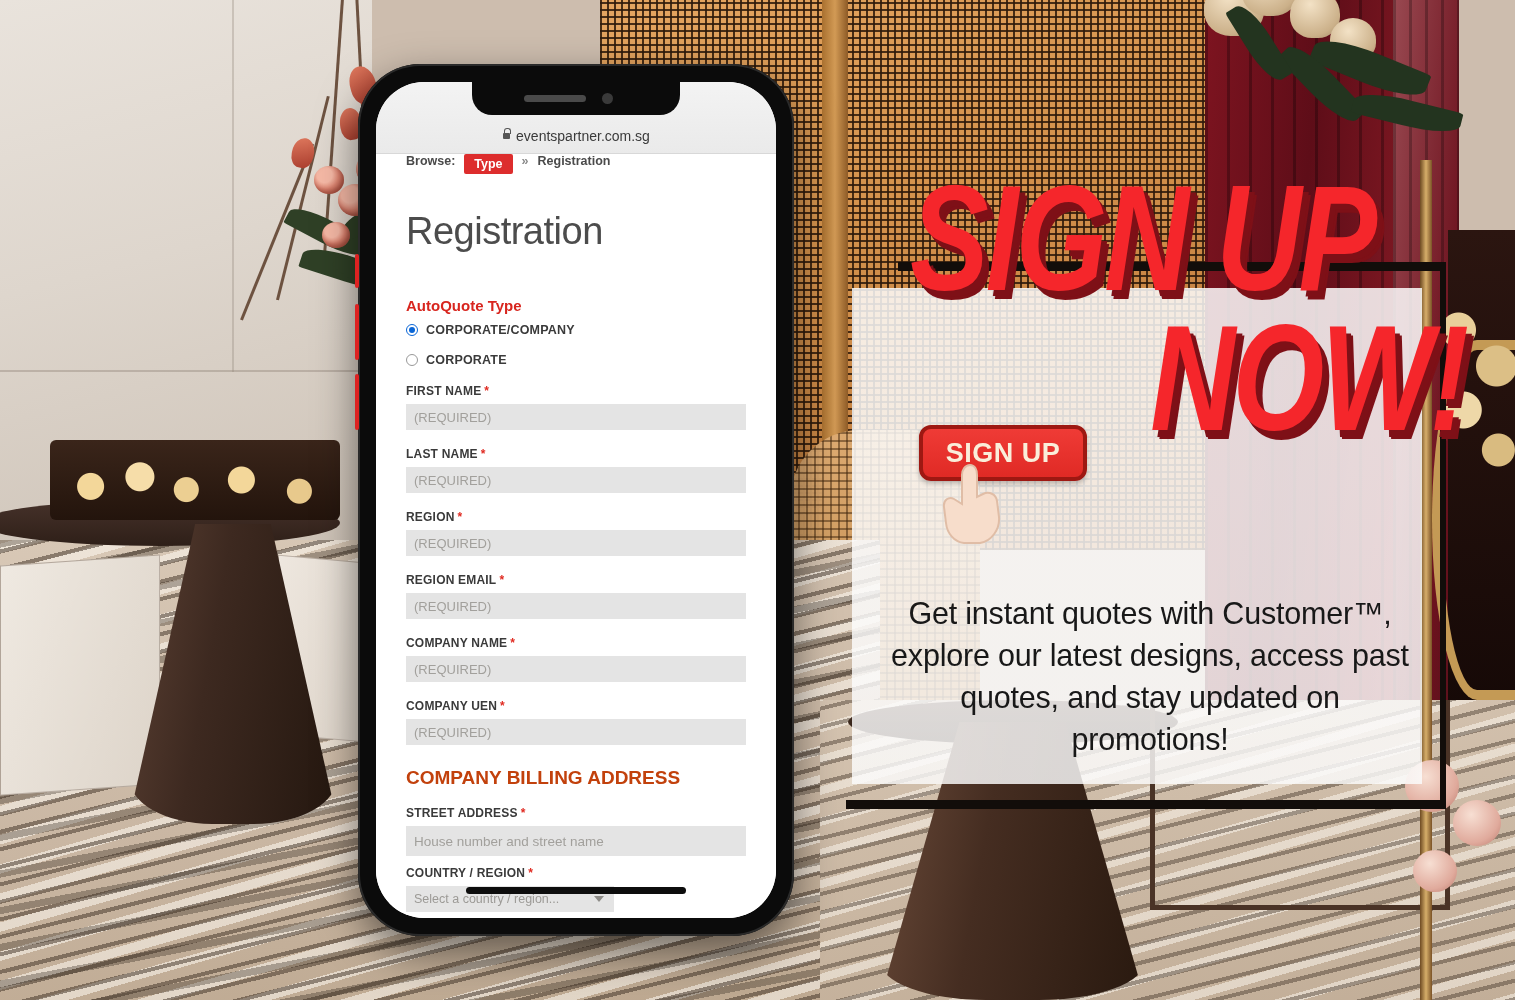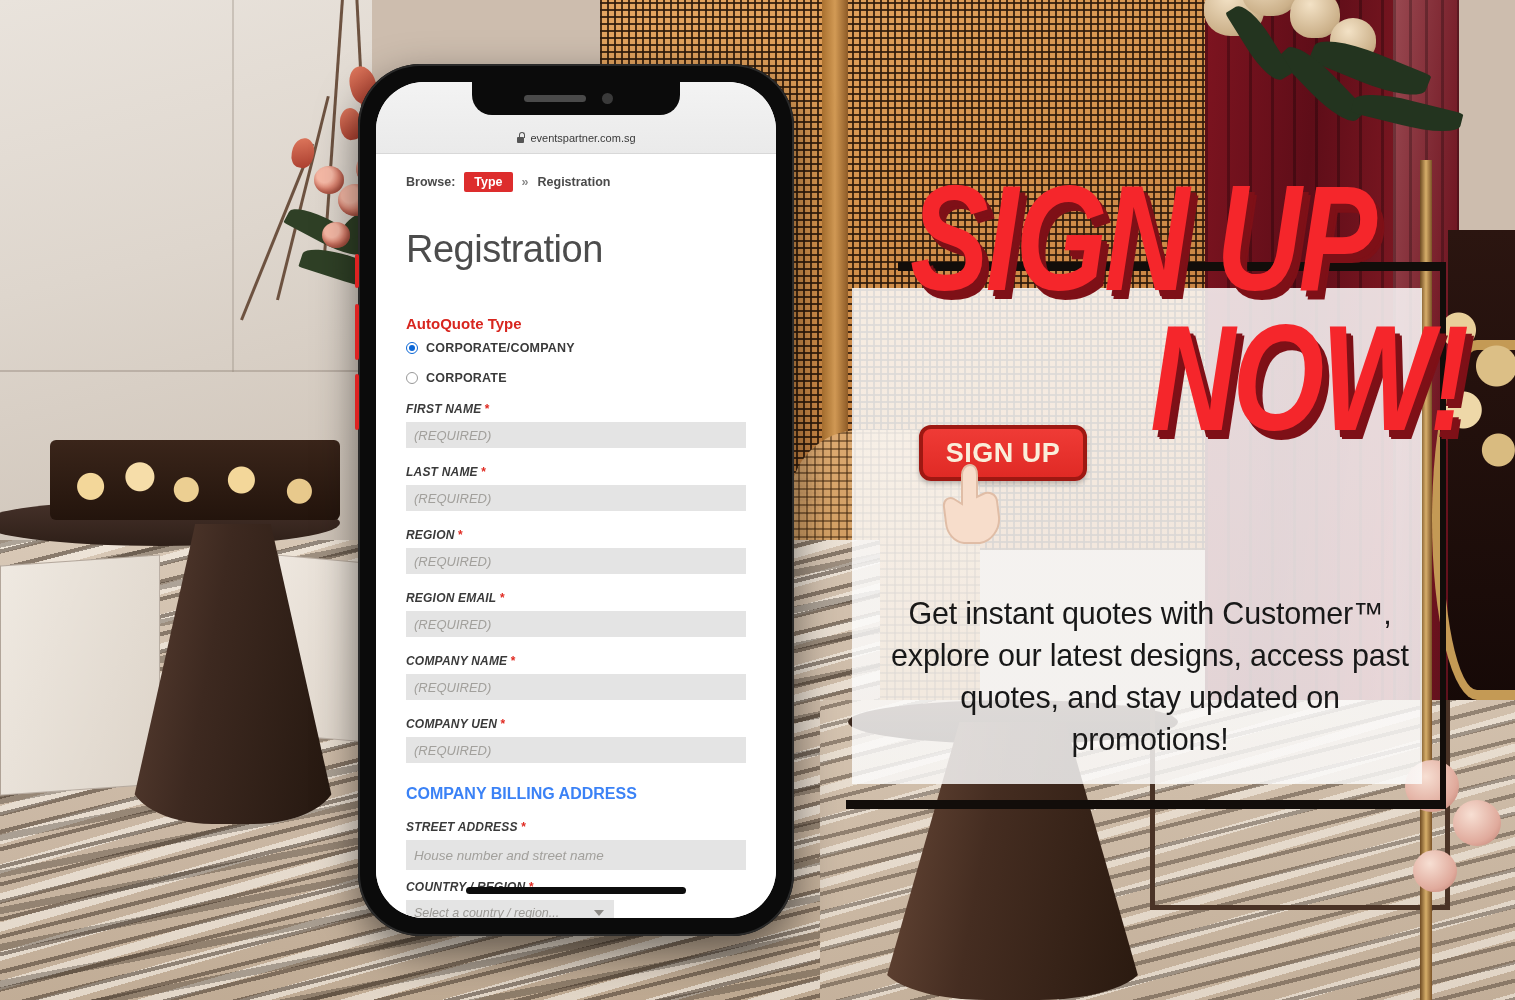--- a/index.html
+++ b/index.html
@@ -257,38 +257,38 @@
     position:absolute; left:-3px; width:4px; border-radius:3px; background:#d22;
   }
   .urlbar {
     position:absolute; left:0; top:0; width:100%; height:72px;
     background: linear-gradient(180deg,#f3f3f3,#eaeaea);
     border-bottom:1px solid #d8d8d8;
     display:flex; align-items:flex-end; justify-content:center;
     padding-bottom:9px; z-index:20;
   }
   .urlbar-text {
-    font-size:11px; color:#3a3a3a; display:flex; align-items:flex-start; gap:5px;margin-top:24px;
+    font-size:14px; color:#3a3a3a; display:flex; align-items:flex-start; gap:5px;margin-top:24px;
   }
   .lock-icon { width:9px; height:11px; position:relative; display:inline-block; }
   .lock-icon::before {
     content:""; position:absolute; left:1px; bottom:0; width:7px; height:6px;
     background:#555; border-radius:1px;
   }
   .lock-icon::after {
     content:""; position:absolute; left:2.2px; top:0; width:4.6px; height:5px;
     border:1.4px solid #555; border-bottom:none; border-radius:3px 3px 0 0;
   }
   .page {
     position:absolute; left:0; top:72px; right:0; bottom:0;
     background:#fff; padding:0 30px; overflow:hidden;
   }
   .breadcrumb {
-    display:flex; align-items:center; gap:9px; font-size:12.5px;
-    color:#4a4a4a; padding-top:18px; font-weight:600;
+    display:flex; gap:9px; font-size:12.5px;
+    color:#4a4a4a; font-weight:600;
   }
   .bc-home {
     background:#dd2d2d; color:#fff; padding:3px 10px; border-radius:2px;
     font-weight:600; font-size:12.5px;
   }
   .bc-sep { color:#8a8a8a; font-weight:700; }
   .page-title {
     font-size:38px; font-weight:300; color:#4c4c4c; margin-top:36px; letter-spacing:-.5px;
   }
   .section-head-1 {
@@ -301,42 +301,42 @@
   .rb {
     width:12px; height:12px; border-radius:50%; border:1.5px solid #999;
     background:#fff; flex:none; position:relative;
   }
   .rb.on { border-color:#0a66d6; }
   .rb.on::after {
     content:""; position:absolute; left:2px; top:2px; width:6px; height:6px;
     border-radius:50%; background:#0a66d6;
   }
   .radio-label { font-size:12.5px; font-weight:bold; color:#3a3a3a; letter-spacing:.2px; }
-  .field { margin-top:17px;font-style:italic; }
+  .field { margin-top:17px; }
   .field-label {
     font-size:12px; font-weight:bold; color:#3a3a3a; letter-spacing:.2px;
   }
   .req { color:#e02b22; margin-left:3px; }
   .input {
     margin-top:6px; height:26px; background:#e4e4e4; border:none;
     display:flex; align-items:center; padding:0 8px;
     font-size:13px; color:#a2a09c;
   }
   .select {
     margin-top:6px; height:26px; background:#e4e4e4;
     display:flex; align-items:center; justify-content:space-between;
     padding:0 10px 0 8px; font-size:12.5px; color:#9c9a96;
     width:208px;
   }
   .caret {
     width:0; height:0; border-left:5px solid transparent;
     border-right:5px solid transparent; border-top:6px solid #8d8b87;
   }
   .section-head-2 {
-    color:#3b82f6; font-weight:bold; font-size:16px; margin-top:22px;
+    color:#c2410c; font-weight:bold; font-size:19px; margin-top:22px;
   }
   .home-indicator {
     position:absolute; left:50%; transform:translateX(-50%); bottom:24px;
     width:220px; height:7px; border-radius:4px; background:#0d0d0d; z-index:35;
   }
 </style>
 </head>
 <body>
 
 <div id="scene">

